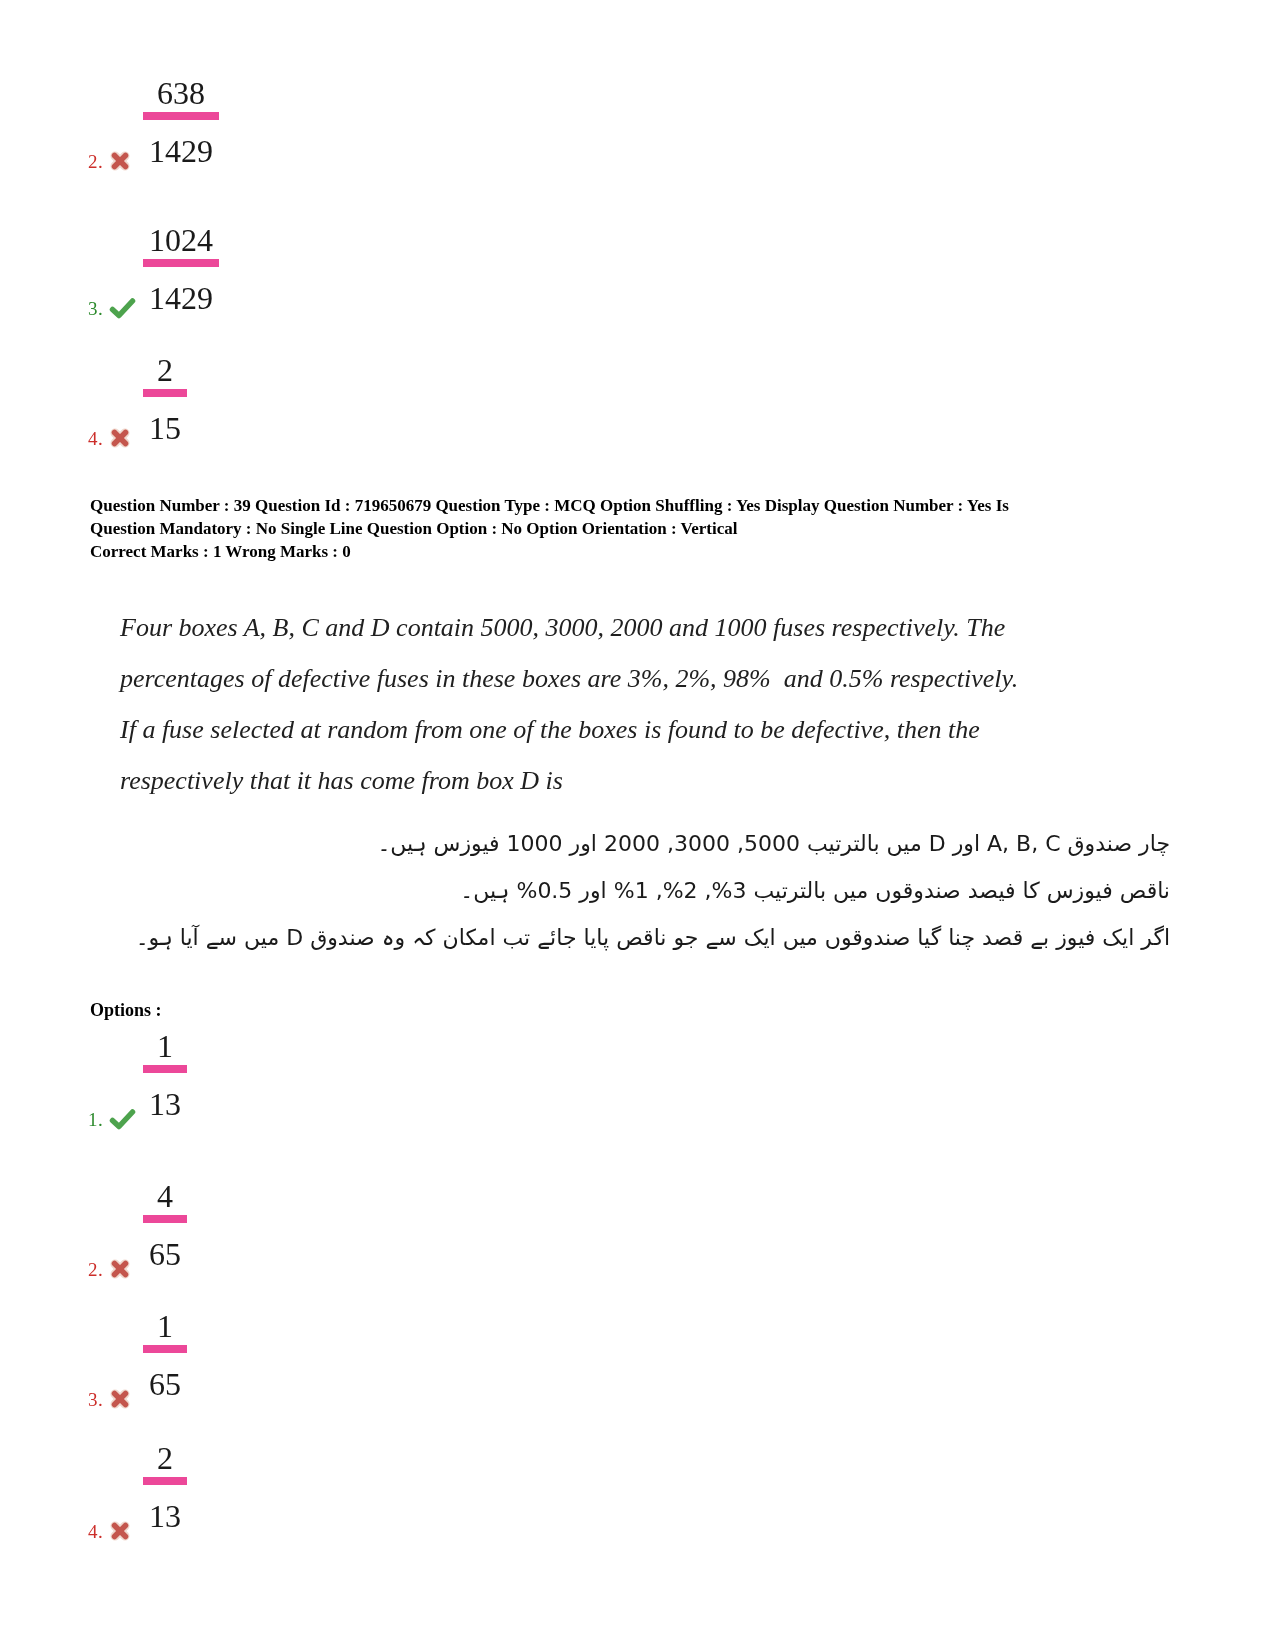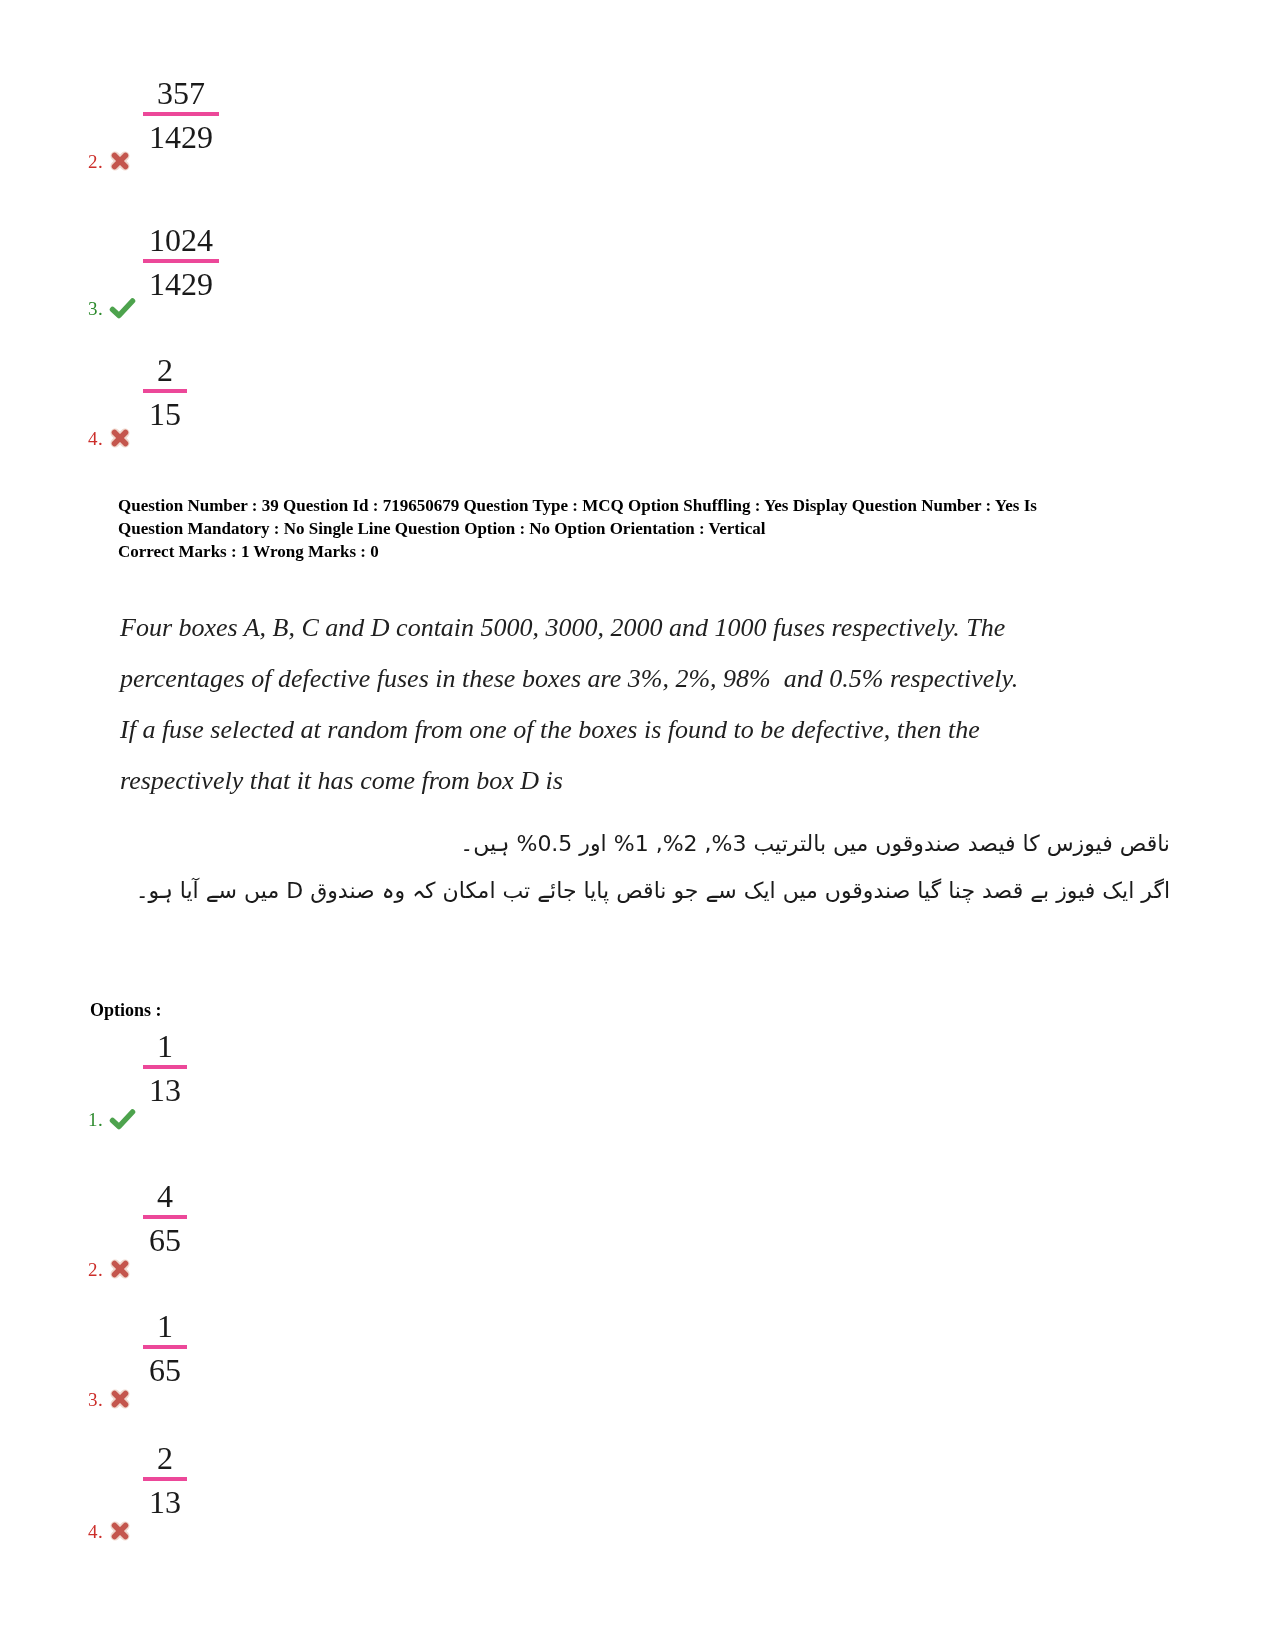--- a/index.html
+++ b/index.html
@@ -12,37 +12,37 @@
     overflow:hidden;
   }
   
   .opt-row{position:absolute;left:0;width:480px;height:110px;}
   .frac{
     position:absolute;left:143px;top:0;
     display:inline-block;text-align:center;
     font-size:32px;color:#1a1a1a;line-height:37px;
   }
   .frac .num{padding:0 6px;}
-  .frac .den{border-top:4px solid #ec4899;padding:3px 6px;}
+  .frac .den{border-top:8px solid #ec4899;padding:13px 6px;}
   .opt-label{
     position:absolute;left:88px;
     font-size:19px;letter-spacing:0.5px;
     white-space:nowrap;
   }
   .opt-label .icon{vertical-align:-4px;margin-left:6px;}
   .num-red{color:#cc2e2a;}
   .num-green{color:#2e8b2e;}
   .lbl-top{top:75px;}
   .lbl-bottom{top:80px;}
   
   .meta{
     position:absolute;left:90px;top:494px;width:1060px;
     font-weight:bold;font-size:17px;line-height:23px;color:#000;
   }
-  .meta div{white-space:nowrap;margin-left:28px;}
+  .meta div{white-space:nowrap;}
   
   .q-english{
     position:absolute;left:120px;top:602px;
     font-size:26px;line-height:51px;color:#202020;
   }
   .q-english div{white-space:pre;font-style:italic;}
   
   .q-urdu{
     position:absolute;right:105px;top:820px;
     direction:rtl;text-align:right;
@@ -56,21 +56,21 @@
     font-weight:bold;font-size:18px;color:#000;text-align:center;
   }
 </style>
 </head>
 <body>
 
 <div class="page">
 
   <div class="opt-row" style="top:75px">
     <div class="frac">
-      <div class="num">357</div>
+      <div class="num">638</div>
       <div class="den">1429</div>
     </div>
     <div class="opt-label lbl-top num-red">
       <span>2.</span><span class="icon"><svg width="22" height="22" viewBox="0 0 22 22">
             <g stroke="#f0d9cf" stroke-width="9" stroke-linecap="round">
               <line x1="6" y1="6" x2="16" y2="16"></line>
               <line x1="16" y1="6" x2="6" y2="16"></line>
             </g>
             <g stroke="#c4564d" stroke-width="5.5" stroke-linecap="round">
               <line x1="5.5" y1="5.5" x2="16.5" y2="16.5"></line>
@@ -118,20 +118,21 @@
   </div>
 
   <div class="q-english">
     <div>Four boxes A, B, C and D contain 5000, 3000, 2000 and 1000 fuses respectively. The</div>
     <div>percentages of defective fuses in these boxes are 3%, 2%, 98%  and 0.5% respectively.</div>
     <div>If a fuse selected at random from one of the boxes is found to be defective, then the</div>
     <div>respectively that it has come from box D is</div>
   </div>
 
   <div class="q-urdu" dir="rtl">
+    <div>چار صندوق A, B, C اور D میں بالترتیب 5000, 3000, 2000 اور 1000 فیوزس ہیں۔</div>
     <div>ناقص فیوزس کا فیصد صندوقوں میں بالترتیب 3%, 2%, 1% اور 0.5% ہیں۔</div>
     <div>اگر ایک فیوز بے قصد چنا گیا صندوقوں میں ایک سے جو ناقص پایا جائے تب امکان کہ وہ صندوق D میں سے آیا ہو۔</div>
   </div>
 
   <div class="options-label">Options :</div>
 
   <div class="opt-row" style="top:1028px">
     <div class="frac">
       <div class="num">1</div>
       <div class="den">13</div>

